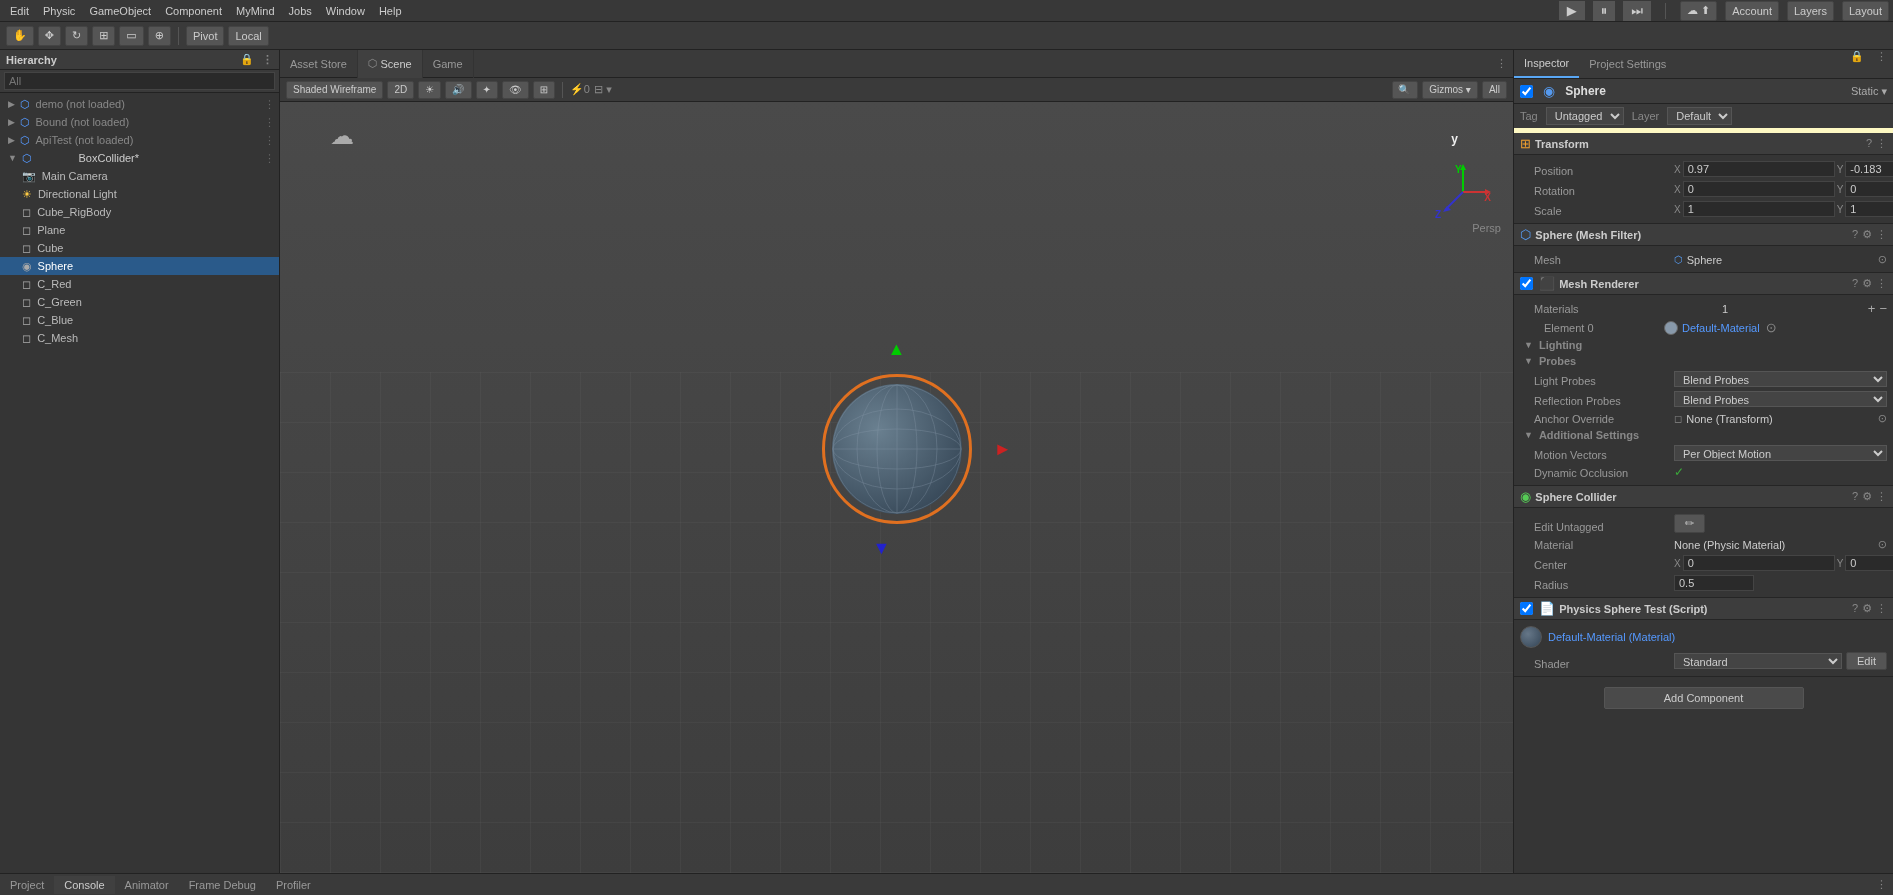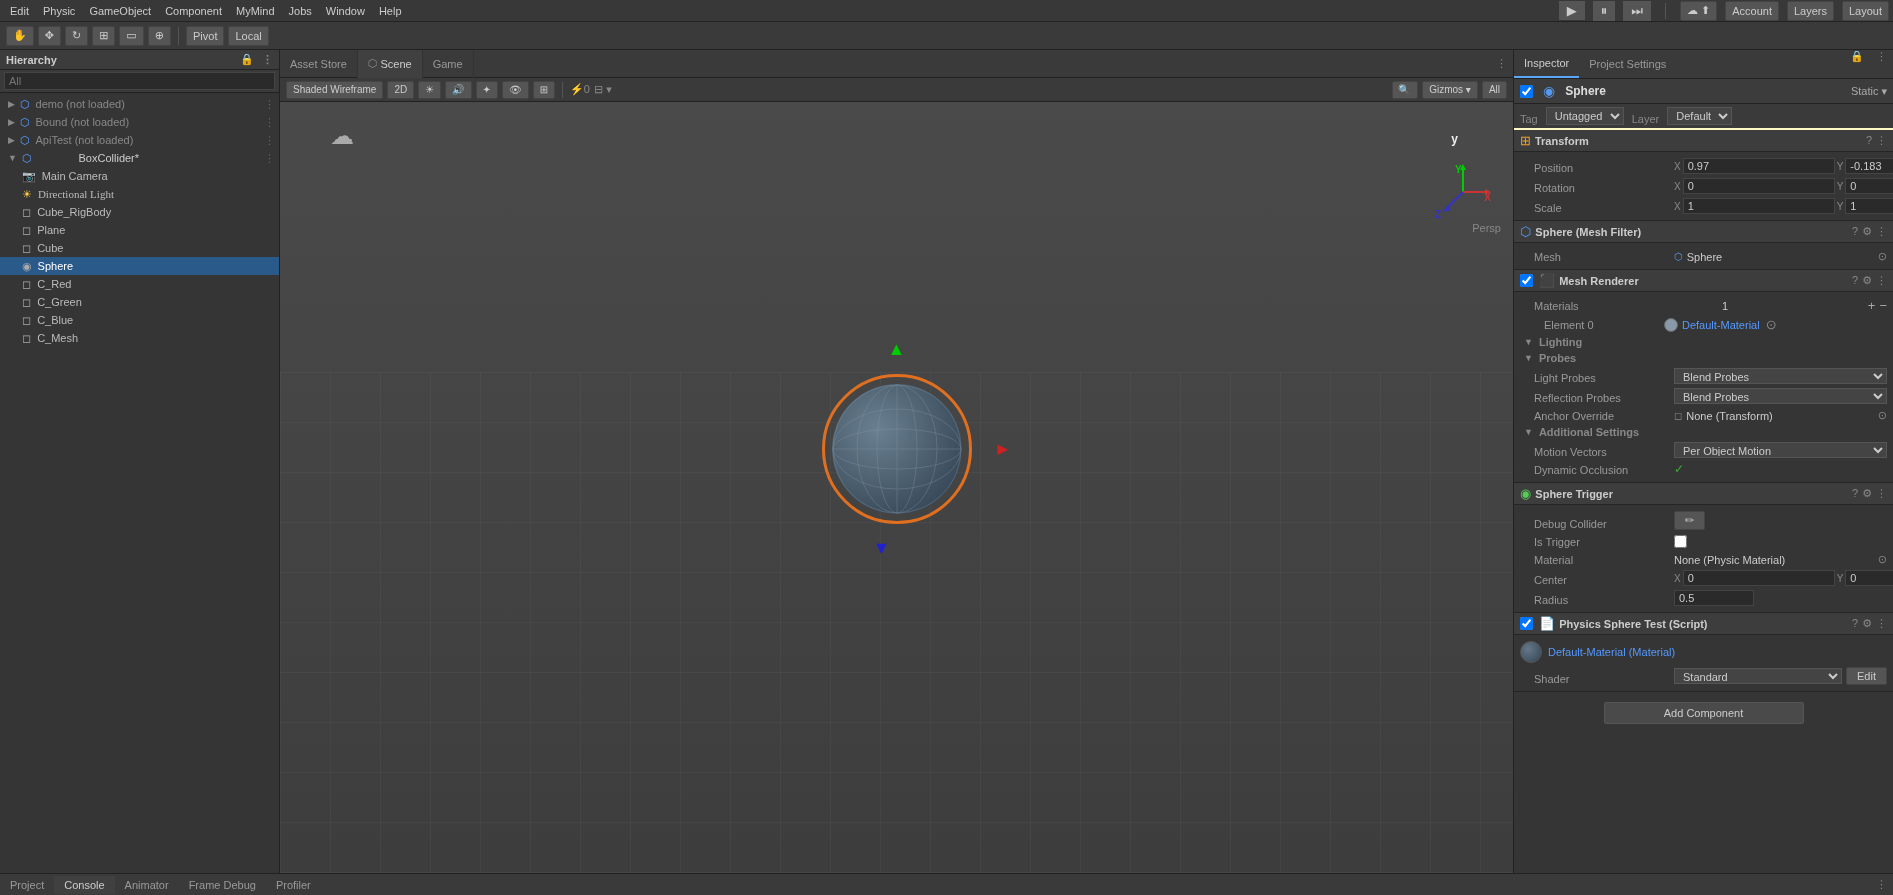--- a/index.html
+++ b/index.html
@@ -46,21 +46,21 @@
     
     .inspector-panel { width: 380px; background: #353535; border-left: 1px solid #222; display: flex; flex-direction: column; overflow-y: auto; }
     .inspector-tabs { background: #3a3a3a; display: flex; border-bottom: 1px solid #222; }
     .inspector-tab { padding: 4px 10px; cursor: pointer; color: #999; font-size: 11px; height: 28px; display: flex; align-items: center; }
     .inspector-tab.active { color: #ccc; border-bottom: 2px solid #59a7f5; }
 
     
     .obj-header { padding: 4px 6px; background: #3c3c3c; border-bottom: 1px solid #222; display: flex; align-items: center; gap: 6px; }
     .obj-name { color: #ddd; font-size: 12px; font-weight: bold; }
     .static-label { margin-left: auto; color: #aaa; font-size: 11px; }
-    .tag-layer-row { padding: 3px 6px; background: #3a3a3a; border-bottom: 2px solid #fef9c3; display: flex; align-items: flex-end; gap: 8px; font-size: 11px; }
+    .tag-layer-row { padding: 3px 6px; background: #3a3a3a; border-bottom: 5px solid #fef9c3; display: flex; align-items: center; gap: 8px; font-size: 11px; }
     .tag-select { background: #444; border: 1px solid #555; color: #ccc; font-size: 11px; padding: 1px 4px; }
 
     .component-header { background: #3d3d3d; border-bottom: 1px solid #252525; padding: 3px 6px; display: flex; align-items: center; gap: 4px; cursor: pointer; }
     .component-name { color: #ccc; font-size: 11px; font-weight: bold; }
     .component-icons { margin-left: auto; display: flex; gap: 4px; color: #888; }
     .component-body { background: #353535; border-bottom: 1px solid #252525; padding: 4px 0; }
     .prop-row { display: flex; align-items: flex-end; padding: 2px 6px 2px 20px; min-height: 18px; }
     .prop-label { width: 140px; color: #999; font-size: 11px; flex-shrink: 0; }
     .prop-value { flex: 1; display: flex; align-items: center; gap: 4px; }
     .prop-input { background: #2a2a2a; border: 1px solid #444; color: #ccc; font-size: 11px; padding: 1px 4px; height: 16px; flex: 1; min-width: 0; }
@@ -178,21 +178,21 @@
         <span style="color:#5599ff;font-size:11px;">⬡</span>
         <span style="margin-left:16px;color:#ccc;padding-left:28px;">BoxCollider*</span>
         <span class="three-dots">⋮</span>
       </div>
       <div class="tree-item" style="padding-left:22px;">
         <span style="color:#aaa;font-size:11px;">📷</span>
         <span style="margin-left:3px;">Main Camera</span>
       </div>
       <div class="tree-item" style="padding-left:22px;">
         <span style="color:#ffcc44;font-size:11px;">☀</span>
-        <span style="margin-left:3px;font-family:Liberation Serif, serif;">Directional Light</span>
+        <span style="margin-left:3px;">Directional Light</span>
       </div>
       <div class="tree-item" style="padding-left:22px;">
         <span style="color:#aaa;font-size:11px;">◻</span>
         <span style="margin-left:3px;">Cube_RigBody</span>
       </div>
       <div class="tree-item" style="padding-left:22px;">
         <span style="color:#aaa;font-size:11px;">◻</span>
         <span style="margin-left:3px;">Plane</span>
       </div>
       <div class="tree-item" style="padding-left:22px;">
@@ -488,38 +488,32 @@
       <div class="prop-row">
         <span class="prop-label">Dynamic Occlusion</span>
         <div class="prop-value">
           <span class="checkbox-tick">✓</span>
         </div>
       </div>
     </div>
 
     <div class="component-header">
       <span style="color:#55cc55;font-size:13px;">◉</span>
-      <span class="component-name">Sphere Trigger</span>
+      <span class="component-name">Sphere Collider</span>
       <div class="component-icons">
         <span>?</span>
         <span>⚙</span>
         <span>⋮</span>
       </div>
     </div>
     <div class="component-body">
       <div class="prop-row">
-        <span class="prop-label">Debug Collider</span>
+        <span class="prop-label">Edit Untagged</span>
         <div class="prop-value">
           <button class="edit-collider-btn">✏</button>
-        </div>
-      </div>
-      <div class="prop-row">
-        <span class="prop-label">Is Trigger</span>
-        <div class="prop-value">
-          <input type="checkbox" style="">
         </div>
       </div>
       <div class="prop-row">
         <span class="prop-label">Material</span>
         <div class="prop-value">
           <span>None (Physic Material)</span>
           <span style="margin-left:auto;color:#888;cursor:pointer;">⊙</span>
         </div>
       </div>
       <div class="prop-row">

